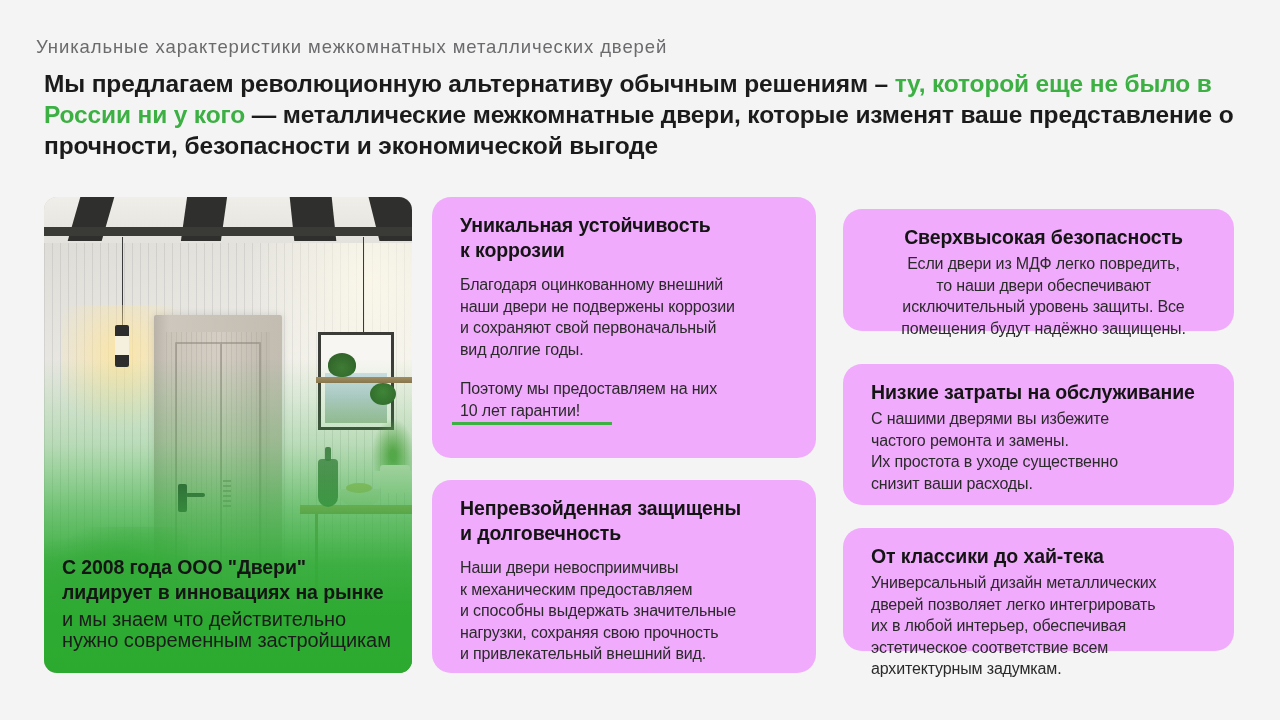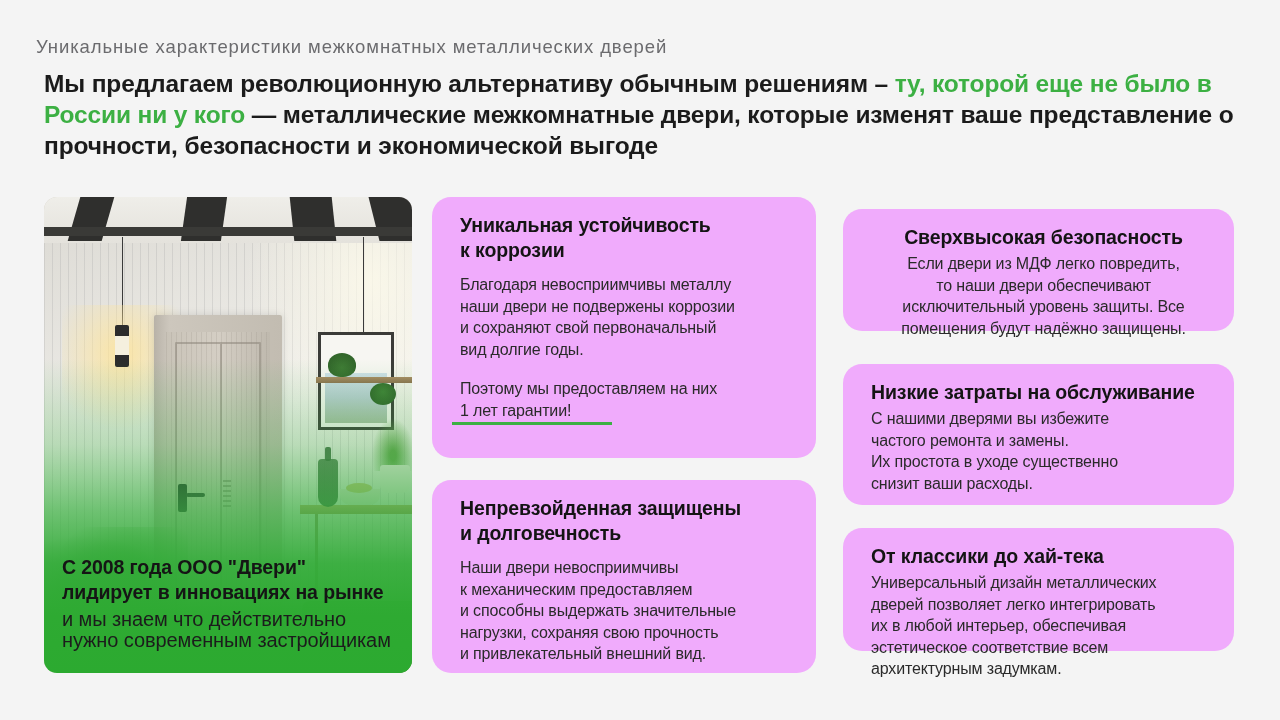--- a/index.html
+++ b/index.html
@@ -368,26 +368,26 @@
 лидирует в инновациях
 на рынке</div>
       <div class="cap-sub">и мы знаем что действительно
 нужно современным застройщикам</div>
     </div>
   </div>
 
   <div class="card" id="card-corrosion">
     <div class="card-title">Уникальная устойчивость
 к коррозии</div>
-    <div class="card-body">Благодаря невосприимчивы металлу
+    <div class="card-body">Благодаря оцинкованному внешний
 наши двери не подвержены коррозии
 и сохраняют свой первоначальный
 вид долгие годы.</div>
     <div class="card-body">Поэтому мы предоставляем на них
-1 лет гарантии!</div>
+10 лет гарантии!</div>
     <div class="underline"></div>
   </div>
 
   <div class="card" id="card-strength">
     <div class="card-title">Непревзойденная защищены
 и долговечность</div>
     <div class="card-body">Наши двери невосприимчивы
 к механическим предоставляем
 и способны выдержать значительные
 нагрузки, сохраняя свою прочность

